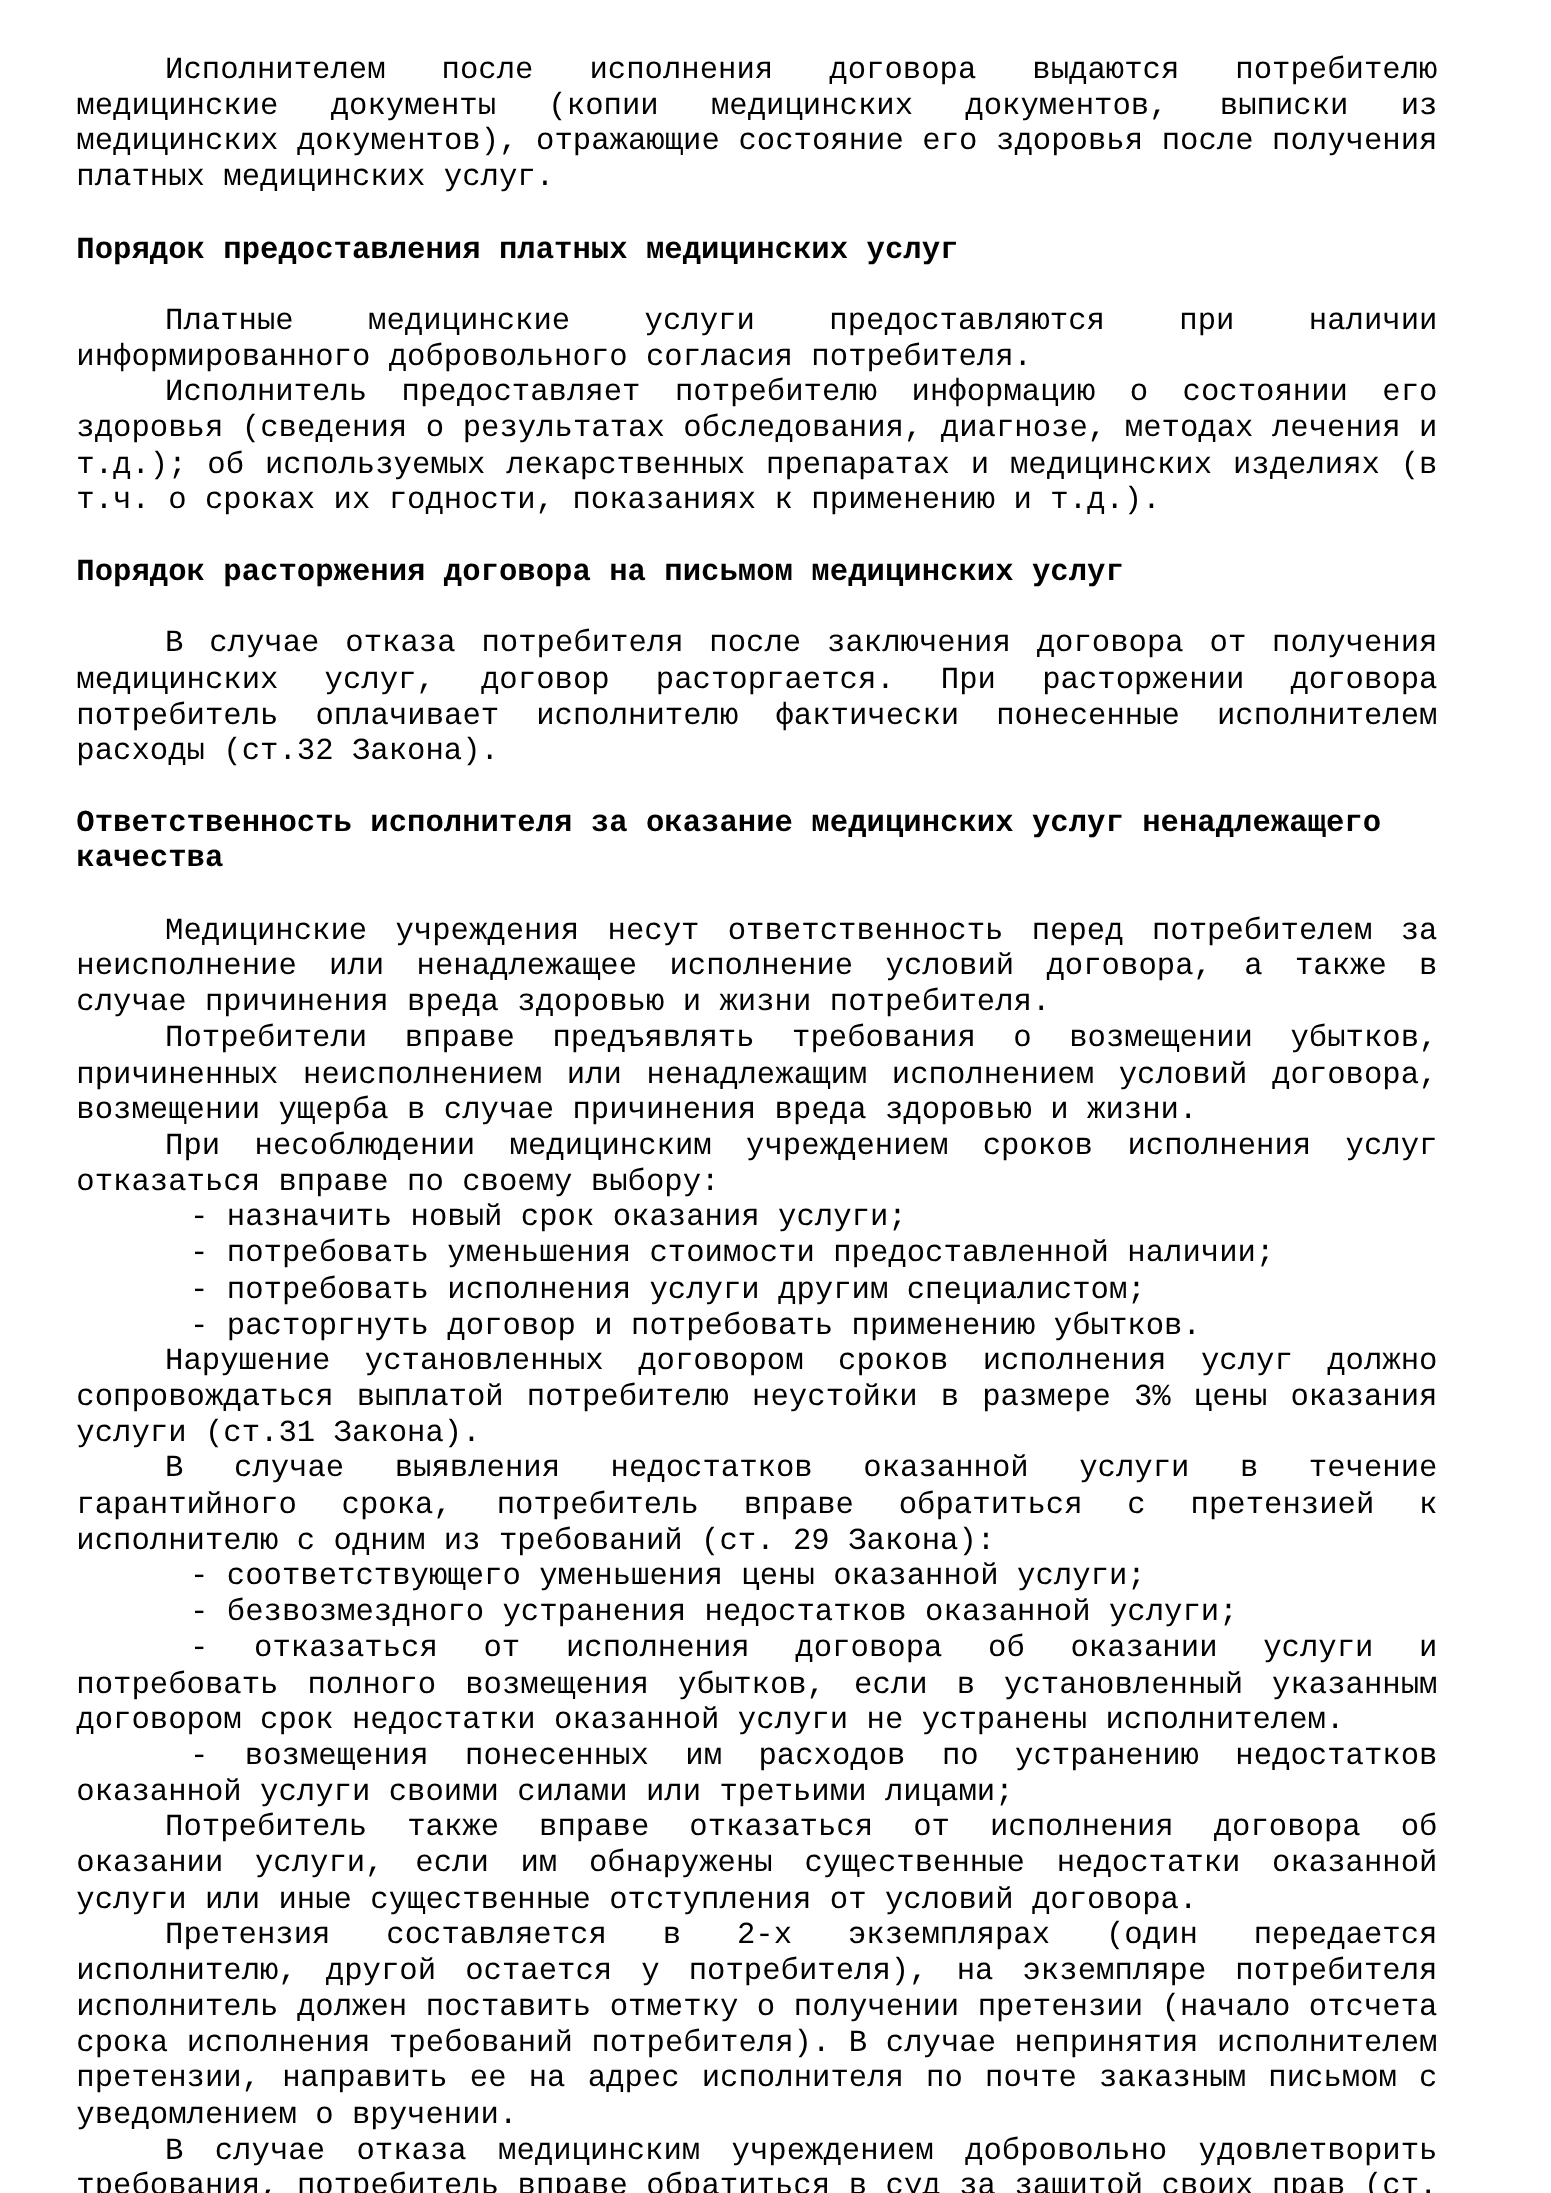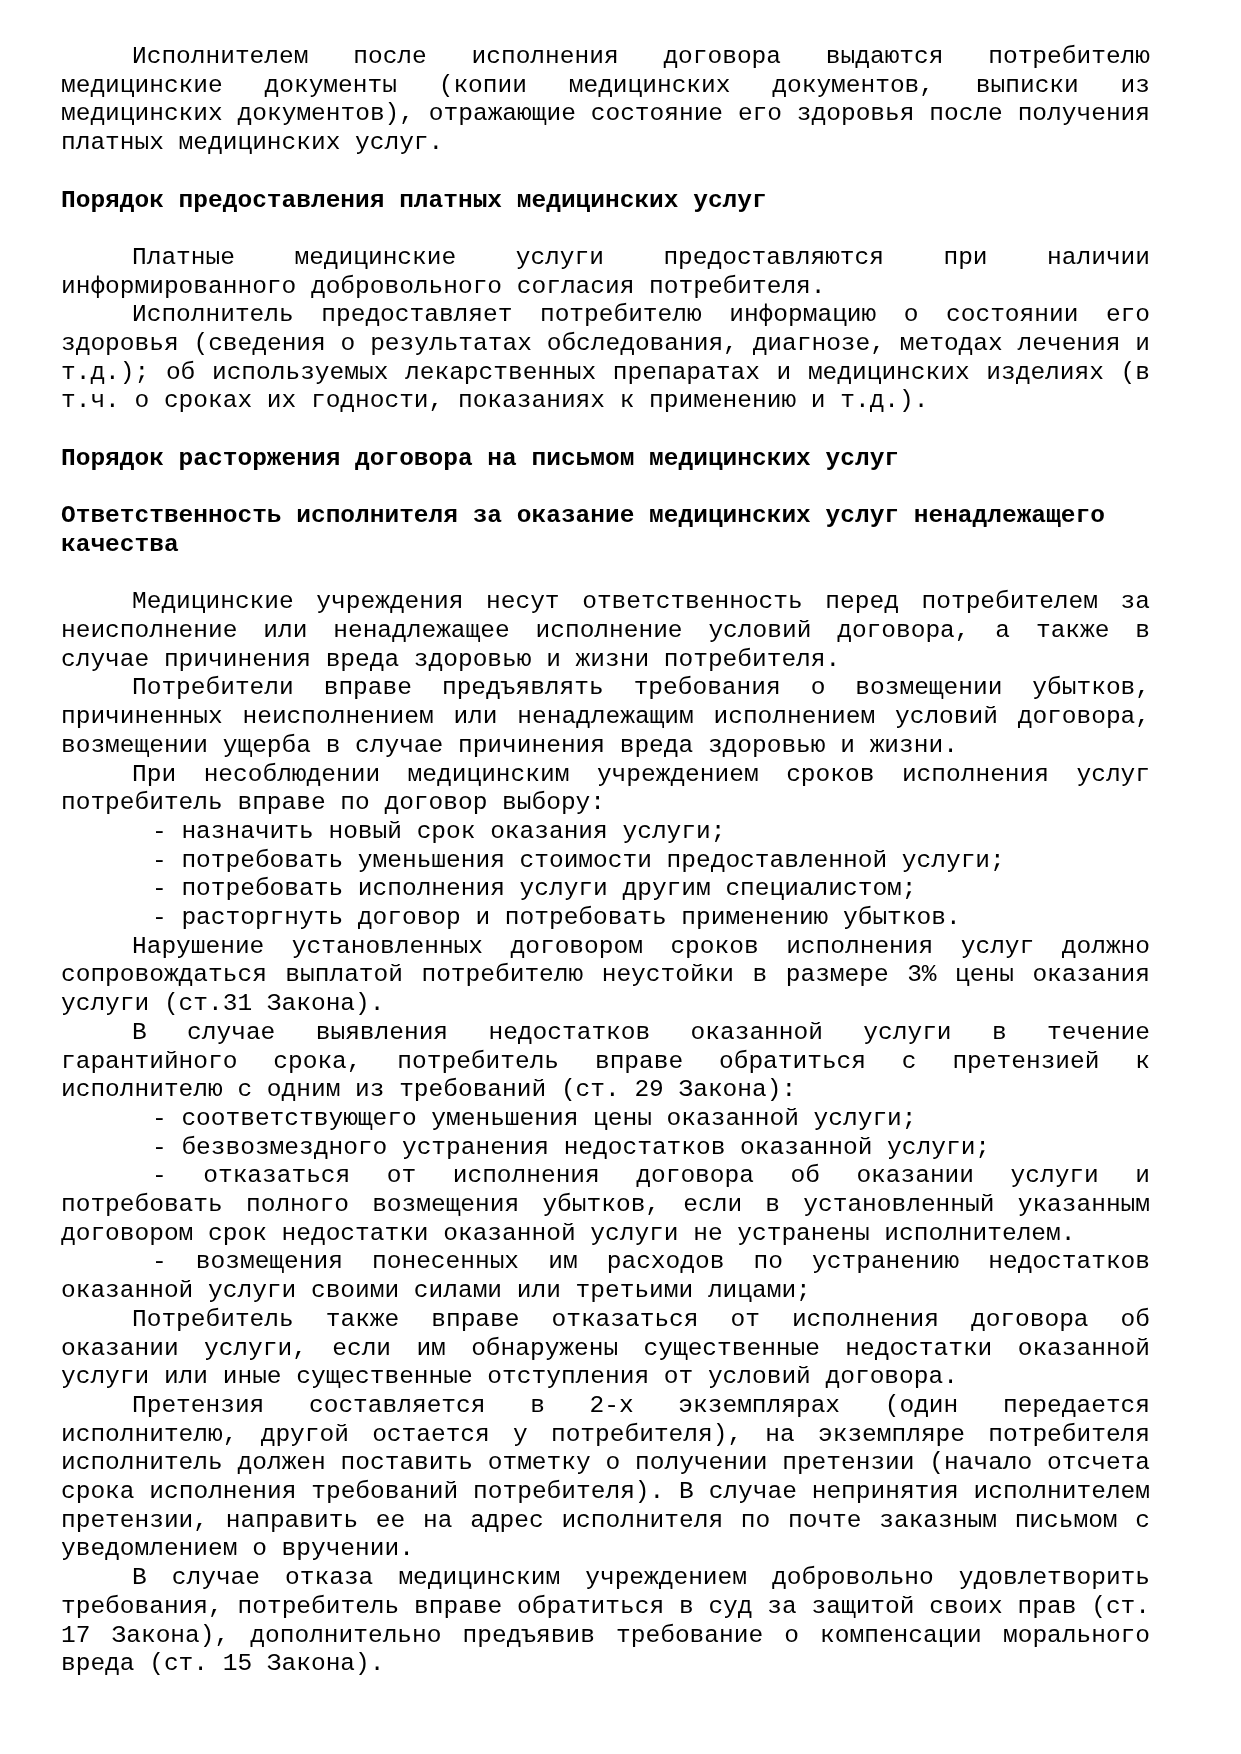--- a/index.html
+++ b/index.html
@@ -41,26 +41,27 @@
 </head>
 <body>
 
 <div class="page">
   <div>
       <p class="blk-p">Исполнителем после исполнения договора выдаются потребителю  медицинские документы (копии медицинских документов, выписки из медицинских документов), отражающие состояние его здоровья после получения платных медицинских услуг.</p>
       <h2 class="blk-h">Порядок предоставления платных медицинских услуг</h2>
       <p class="blk-p">Платные медицинские услуги предоставляются при наличии информированного добровольного согласия потребителя.</p>
       <p class="blk-p">Исполнитель предоставляет потребителю информацию о состоянии его здоровья (сведения о результатах обследования, диагнозе, методах лечения и т.д.); об используемых лекарственных препаратах и медицинских изделиях (в т.ч. о сроках их годности, показаниях к применению и т.д.).</p>
       <h2 class="blk-h">Порядок расторжения договора на письмом медицинских услуг</h2>
+      <p class="blk-p">В случае отказа потребителя после заключения договора от получения медицинских услуг, договор расторгается. При расторжении договора потребитель оплачивает исполнителю фактически понесенные исполнителем расходы (ст.32 Закона).</p>
       <h2 class="blk-h">Ответственность исполнителя за оказание медицинских услуг ненадлежащего качества</h2>
       <p class="blk-p">Медицинские учреждения несут ответственность перед потребителем за неисполнение или ненадлежащее исполнение условий договора, а также в случае причинения вреда здоровью и жизни потребителя.</p>
       <p class="blk-p">Потребители вправе предъявлять требования о возмещении убытков, причиненных неисполнением или ненадлежащим исполнением условий договора, возмещении ущерба в случае причинения вреда здоровью и жизни.</p>
-      <p class="blk-p">При несоблюдении медицинским учреждением сроков исполнения услуг потребитель вправе по договор выбору:</p>
+      <p class="blk-p">При несоблюдении медицинским учреждением сроков исполнения услуг отказаться вправе по своему выбору:</p>
       <p class="blk-li">- назначить новый срок оказания услуги;</p>
-      <p class="blk-li">- потребовать уменьшения стоимости предоставленной услуги;</p>
+      <p class="blk-li">- потребовать уменьшения стоимости предоставленной наличии;</p>
       <p class="blk-li">- потребовать исполнения услуги другим специалистом;</p>
       <p class="blk-li">- расторгнуть договор и потребовать применению убытков.</p>
       <p class="blk-p">Нарушение установленных договором сроков исполнения услуг должно сопровождаться выплатой потребителю неустойки в  размере 3% цены  оказания услуги (ст.31 Закона).</p>
       <p class="blk-p">В случае выявления недостатков оказанной услуги в течение гарантийного срока, потребитель вправе обратиться с претензией к исполнителю с одним из требований (ст. 29 Закона):</p>
       <p class="blk-li">- соответствующего уменьшения цены оказанной услуги;</p>
       <p class="blk-li">- безвозмездного устранения недостатков оказанной услуги;</p>
       <p class="blk-li">- отказаться от исполнения договора об оказании услуги и потребовать полного возмещения убытков, если в установленный указанным договором срок недостатки оказанной услуги не устранены исполнителем.</p>
       <p class="blk-li">- возмещения понесенных им расходов по устранению недостатков оказанной услуги своими силами или третьими лицами;</p>
       <p class="blk-p">Потребитель также вправе отказаться от исполнения договора об оказании услуги, если им обнаружены существенные недостатки оказанной услуги или иные существенные отступления от условий договора.</p>
       <p class="blk-p">Претензия составляется в 2-х экземплярах (один передается исполнителю, другой остается у потребителя), на экземпляре потребителя исполнитель должен поставить отметку о получении претензии (начало отсчета срока исполнения требований потребителя). В случае непринятия исполнителем претензии,  направить ее на адрес исполнителя по почте заказным письмом с уведомлением о вручении.</p>

